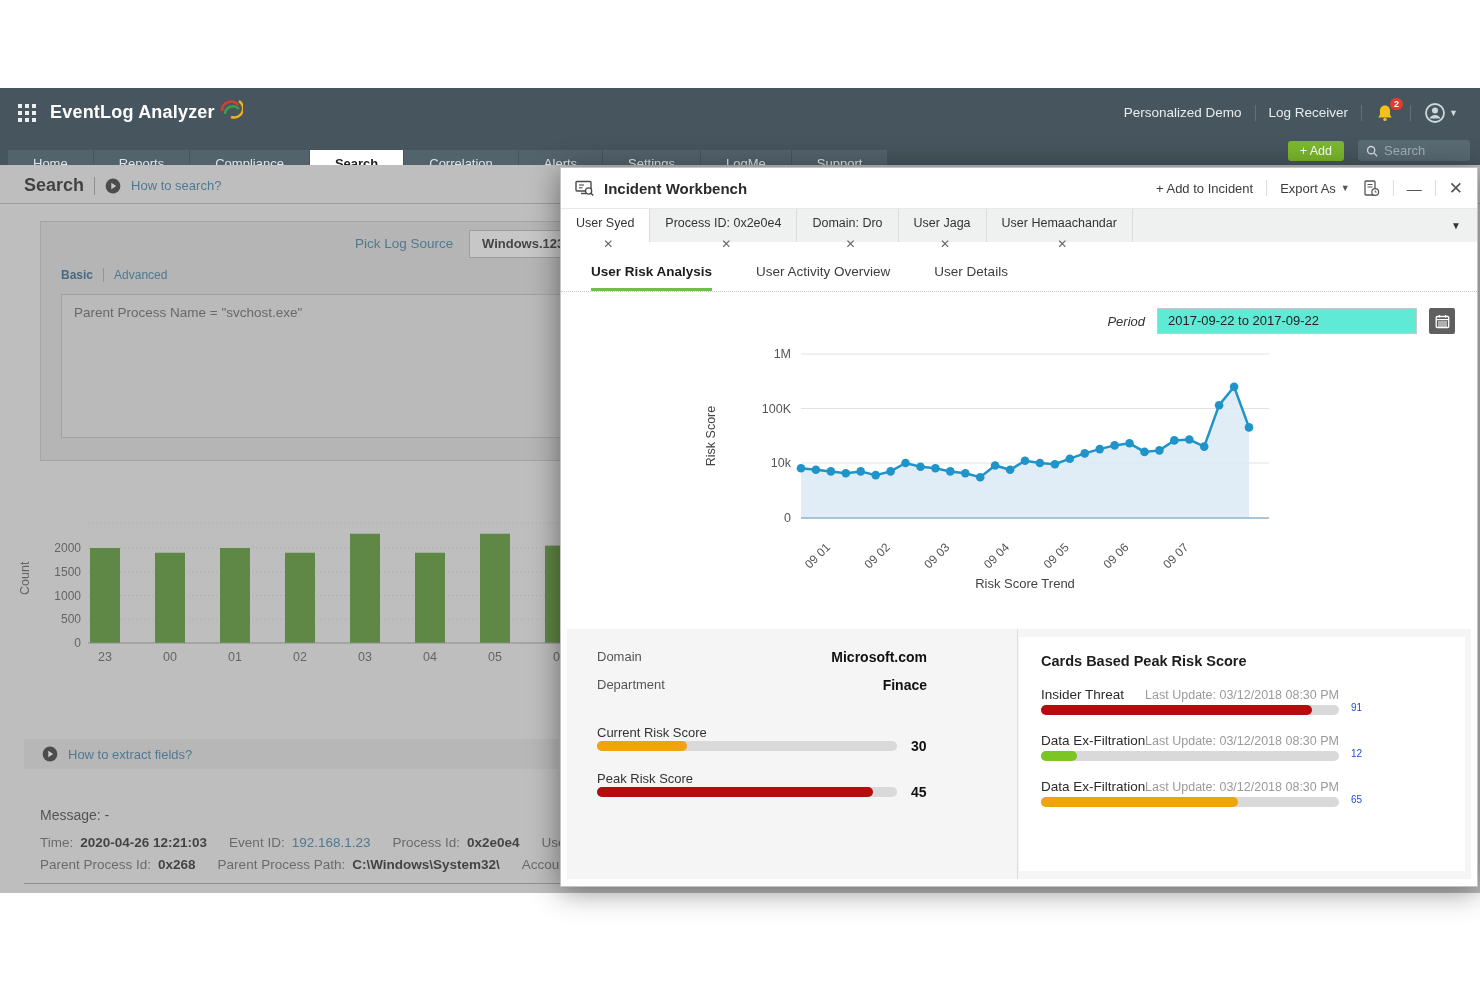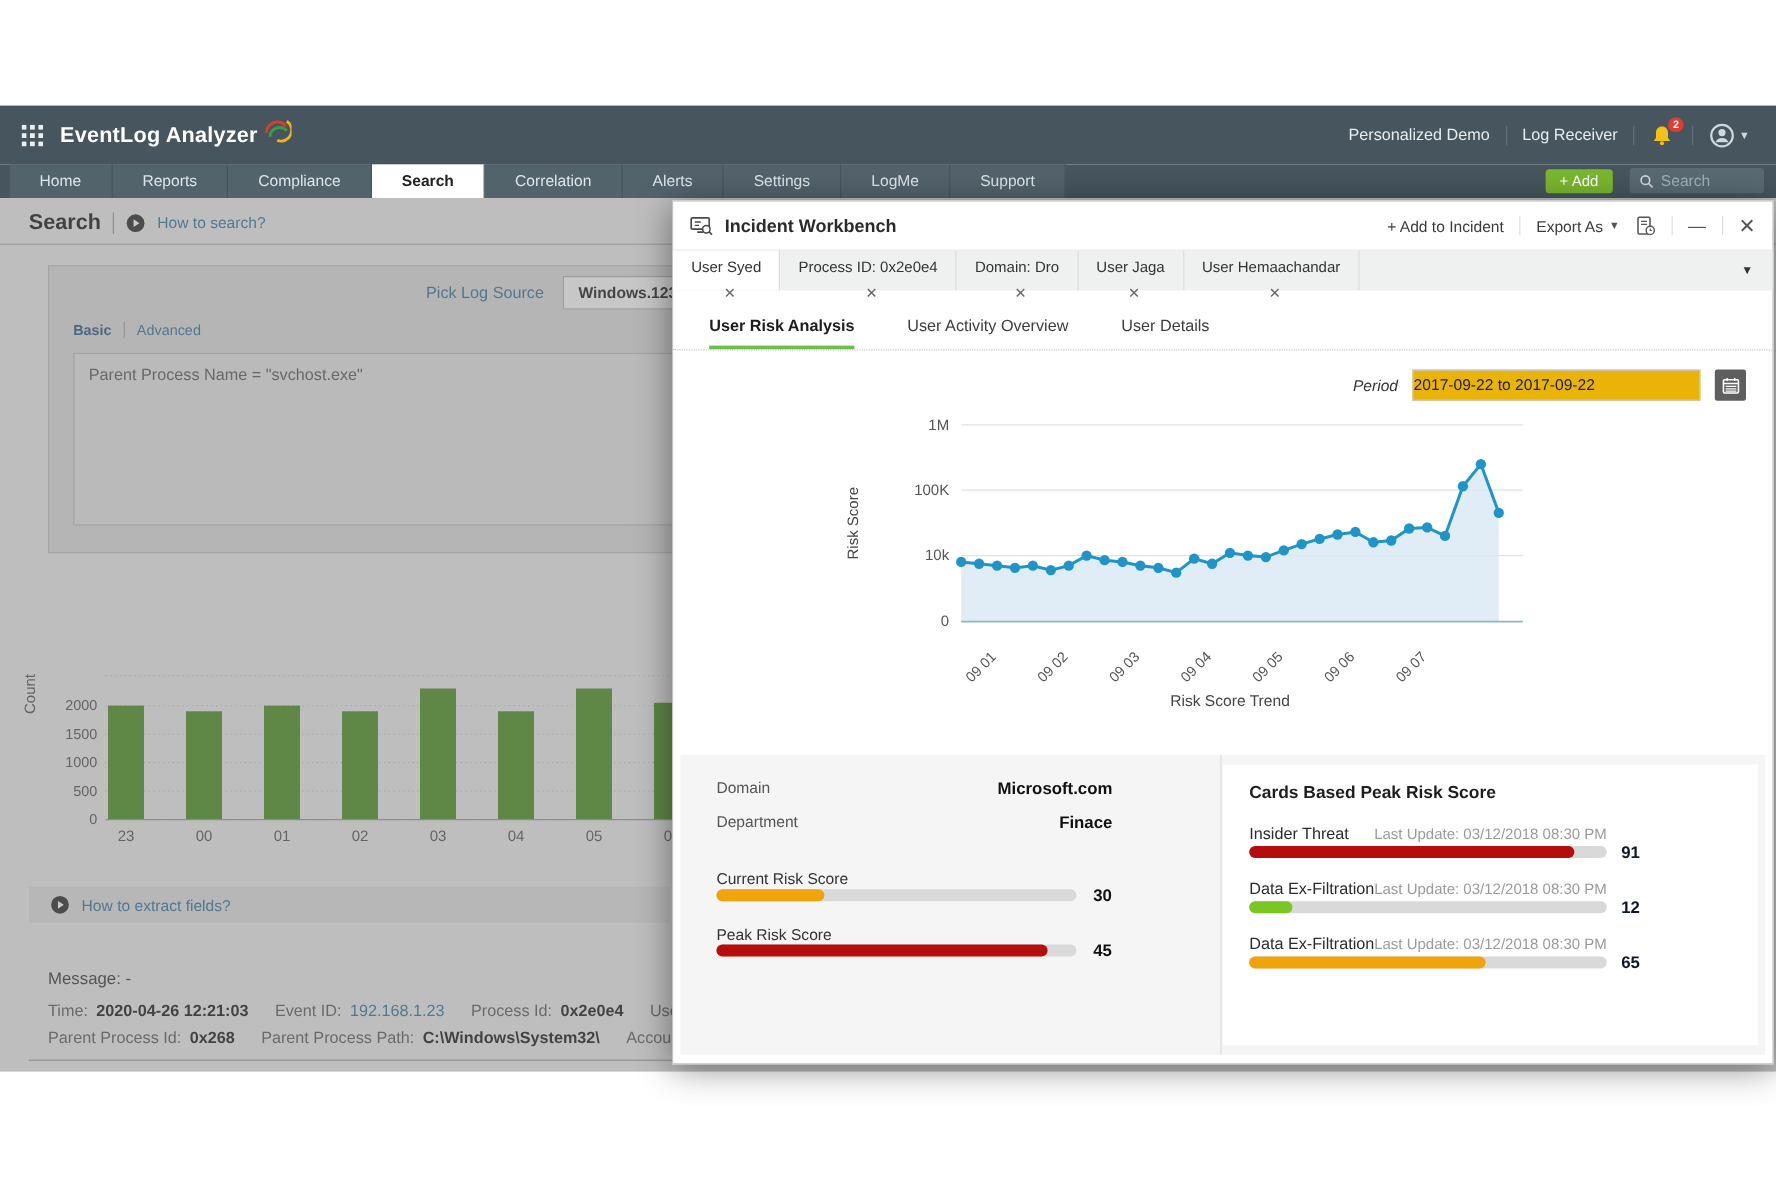--- a/index.html
+++ b/index.html
@@ -15,21 +15,21 @@
   .tb-sep{width:1px;height:16px;background:#61707a;}
   .tb-link{cursor:pointer;}
   #bell-wrap{position:relative;width:22px;height:20px;}
   #bell-badge{position:absolute;top:-5px;right:-6px;background:#e23c31;color:#fff;font-size:9px;font-weight:bold;
               border-radius:7px;padding:1px 4px;line-height:10px;}
   #avatar-wrap{display:flex;align-items:center;gap:3px;}
   .caret{font-size:9px;color:#cfd8dc;}
 
   
   #navrow{position:absolute;left:0;top:137px;width:1480px;height:28px;background:#46555e;}
-  #nav-tabs{display:flex;height:28px;margin-left:8px;}
+  #nav-tabs{display:flex;height:28px;margin-left:8px;margin-top:13px;}
   .nav-tab{padding:0 25px;line-height:28px;color:#dde5e8;font-size:13px;background:#53636c;border-right:1px solid #46555e;cursor:pointer;}
   .nav-tab.active{background:#fff;color:#222;font-weight:bold;}
   #nav-actions{position:absolute;right:10px;top:3px;display:flex;gap:14px;align-items:center;}
   #add-btn{background:#7ab72e;color:#fff;font-size:12.5px;border-radius:3px;padding:3px 12px;cursor:pointer;}
   #nav-search{background:#596a73;border-radius:3px;width:96px;padding:3px 8px;display:flex;align-items:center;gap:6px;color:#9fb0b8;font-size:13px;cursor:text;}
 
   
   #content{position:absolute;left:0;top:165px;width:1480px;height:728px;background:#ececec;overflow:hidden;}
   #page-title-row{position:absolute;left:24px;top:10px;display:flex;align-items:center;gap:10px;}
   #page-title{font-size:18px;font-weight:bold;color:#1c1c1c;}
@@ -41,21 +41,21 @@
                display:flex;align-items:center;gap:8px;padding:0 8px;color:#2f2f2f;cursor:text;}
   #pick-log-source{position:absolute;left:314px;top:14px;font-size:13.5px;}
   #log-source-box{position:absolute;left:428px;top:8px;width:250px;height:26px;background:#fbfbfb;border:1px solid #b5b5b5;
                   line-height:26px;padding:0 12px;color:#222;font-weight:bold;cursor:pointer;}
   #basic-adv{position:absolute;left:20px;top:46px;display:flex;gap:10px;align-items:center;font-size:12px;}
   #basic-adv .sub-sep{width:1px;height:14px;background:#a5a5a5;}
   .ba-tab{cursor:pointer;}
   .ba-tab.active{color:#275e85;font-weight:bold;}
   #query-area{position:absolute;left:20px;top:72px;right:20px;height:122px;background:#e4e4e4;border:1px solid #bdbdbd;
               padding:10px 12px;color:#5c5c5c;font-size:13.5px;}
-  #count-chart{position:absolute;left:24px;top:393px;width:540px;height:152px;overflow:hidden;}
+  #count-chart{position:absolute;left:24px;top:353px;width:540px;height:152px;overflow:hidden;}
   #count-label{position:absolute;left:18px;top:430px;transform:rotate(-90deg);transform-origin:left top;color:#555;font-size:12.5px;}
   #extract-band{position:absolute;left:24px;top:574px;width:516px;height:30px;background:#e0e0e0;display:flex;align-items:center;gap:10px;padding-left:18px;}
   #message-line{position:absolute;left:40px;top:642px;font-size:14px;color:#3a3a3a;}
   .detail-row{position:absolute;left:40px;width:520px;white-space:nowrap;overflow:hidden;font-size:13.5px;}
   .dlbl{color:#5f5f5f;margin-right:7px;}
   .dval{color:#1d1d1d;font-weight:bold;margin-right:22px;}
   .dval.link-val{color:#34789f;font-weight:normal;}
   #detail-hr{position:absolute;left:24px;top:718px;width:1430px;height:1px;background:#9f9f9f;}
 
   #dim{position:absolute;left:0;top:165px;width:1480px;height:728px;background:rgba(122,122,122,.40);z-index:5;}
@@ -75,38 +75,38 @@
           border-right:1px solid #dcdcdc;cursor:pointer;flex-direction:column;}
   .wb-tab.active{background:#fff;}
   .wb-tab .tab-x{color:#666;font-size:12px;margin-left:6px;cursor:pointer;}
   #tab-caret{margin-left:auto;display:flex;align-items:center;padding:0 16px;color:#333;font-size:10px;cursor:pointer;}
   #subtabs{position:absolute;left:0;top:88px;right:0;height:35px;display:flex;gap:44px;padding-left:30px;
            border-bottom:1px dotted #c6c6c6;}
   .subtab{line-height:32px;height:32px;font-size:13.5px;color:#3d3d3d;cursor:pointer;border-bottom:3px solid transparent;}
   .subtab.active{font-weight:bold;color:#1d1d1d;border-bottom-color:#6cbf4a;}
   #period-row{position:absolute;right:22px;top:140px;display:flex;align-items:center;gap:12px;}
   #period-label{font-size:13px;color:#333;font-style:italic;}
-  #period-box{width:238px;height:24px;border:1px solid #c9c9c9;background:#eab308;line-height:24px;padding:0 0;font-size:13px;color:#222;cursor:pointer;}
+  #period-box{width:238px;height:24px;border:1px solid #c9c9c9;background:#5eead4;line-height:24px;padding:0 10px;font-size:13px;color:#222;cursor:pointer;}
   #cal-btn{width:26px;height:26px;background:#5f5f5f;border-radius:2px;display:flex;align-items:center;justify-content:center;cursor:pointer;}
   #risk-chart{position:absolute;left:130px;top:168px;width:640px;height:272px;}
   #info-section{position:absolute;left:6px;top:461px;width:904px;height:250px;background:#f5f5f6;}
   #info-divider{position:absolute;left:450px;top:0;width:1px;height:250px;background:#ddd;}
   .inf-row{position:absolute;left:30px;width:330px;display:flex;}
   .inf-lbl{color:#555;font-size:13px;}
   .inf-val{margin-left:auto;font-weight:bold;color:#111;font-size:14px;}
   .score-lbl{position:absolute;left:30px;font-size:13px;color:#333;}
   .bar-track{position:absolute;left:30px;width:300px;height:10px;background:#d9d9d9;border-radius:5px;}
   .bar-fill{height:10px;border-radius:5px;}
   .bar-val{position:absolute;font-weight:bold;font-size:14px;color:#111;}
   #cards{position:absolute;left:452px;top:8px;width:446px;height:234px;background:#fff;}
   #cards-title{position:absolute;left:22px;top:16px;font-size:14.5px;font-weight:bold;color:#1d1d1d;}
   .card-row-lbl{position:absolute;left:22px;font-size:13.5px;color:#2b2b2b;}
   .card-upd{position:absolute;left:22px;width:298px;text-align:right;font-size:12.5px;color:#9a9a9a;}
   .card-track{position:absolute;left:22px;width:298px;height:10px;background:#d9d9d9;border-radius:5px;}
-  .card-val{position:absolute;left:332px;font-weight:bold;font-size:14px;color:#0f172a;}
+  .card-val{position:absolute;left:332px;font-weight:normal;font-size:10px;color:#1d4ed8;}
   svg text{font-family:"Liberation Sans",sans-serif;}
 </style>
 </head>
 <body>
 
 <div id="topbar">
   <svg id="grid-icon" viewBox="0 0 18 18">
     <g fill="#ffffff" opacity="0.9">
       <rect x="0" y="0" width="4" height="4"></rect>
         <rect x="7" y="0" width="4" height="4"></rect>

